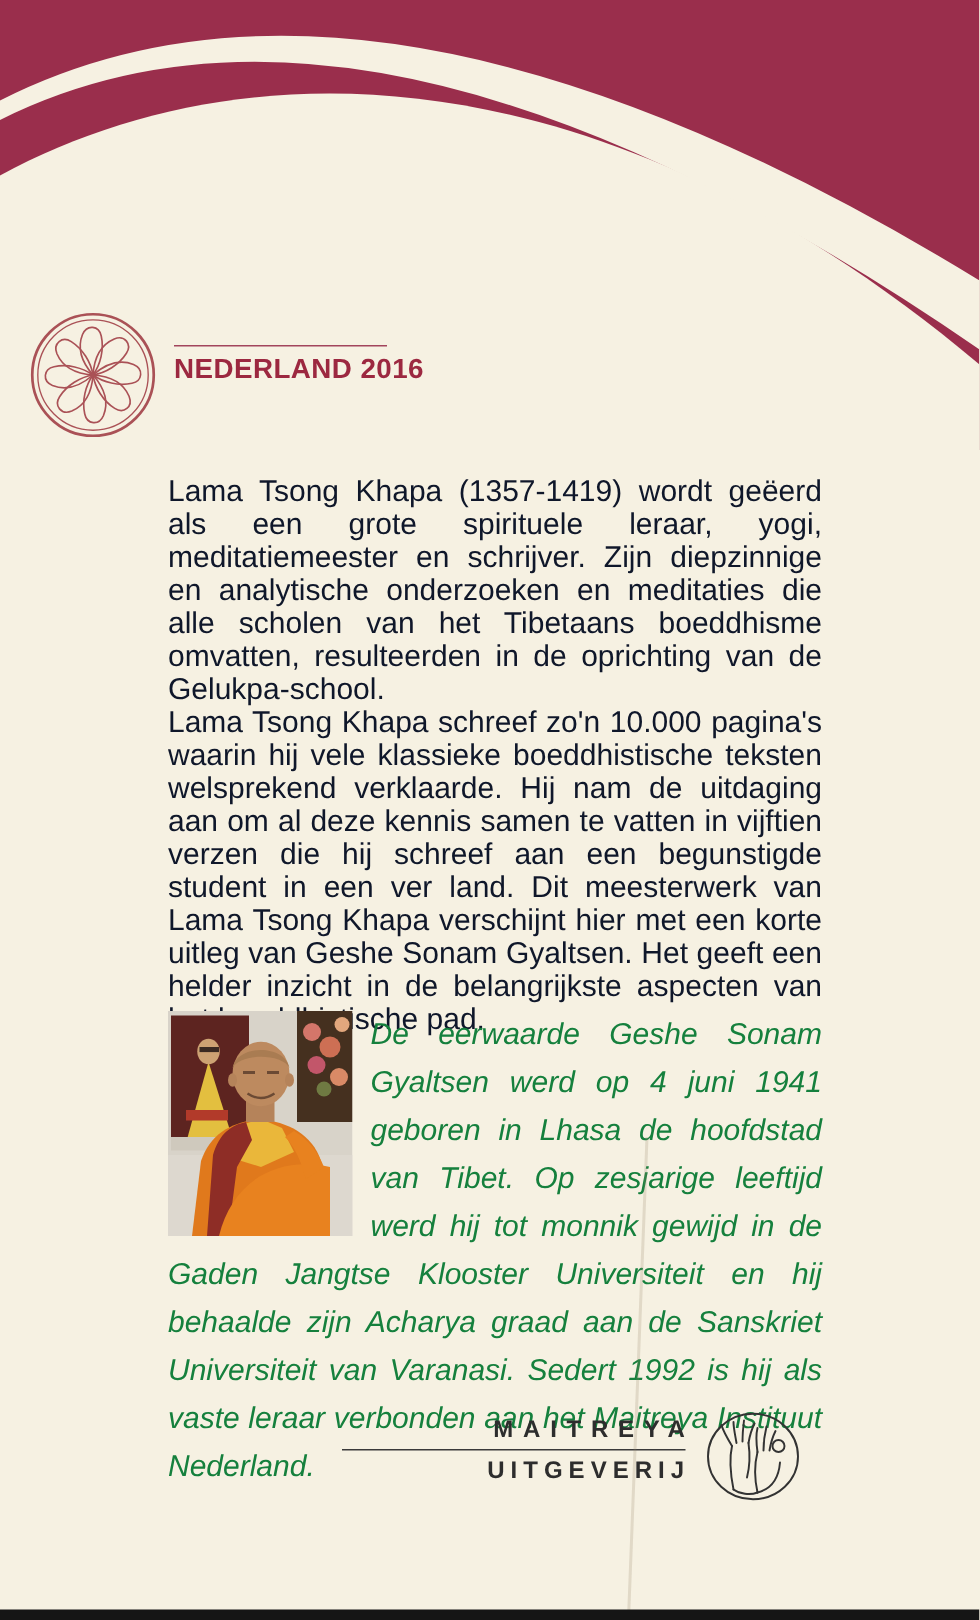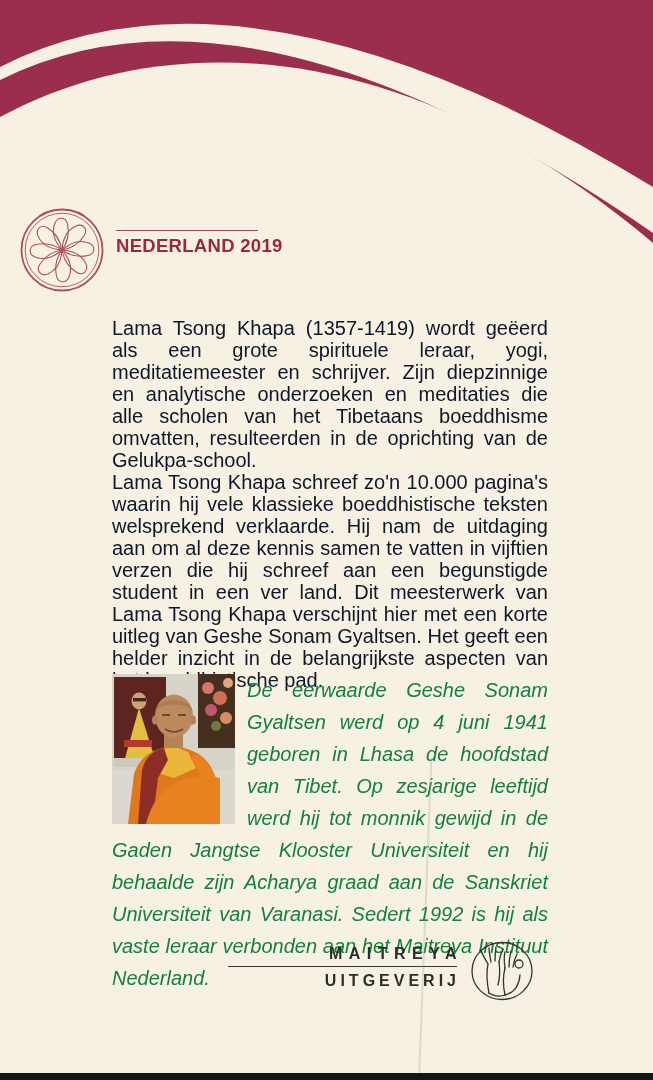--- a/index.html
+++ b/index.html
@@ -67,21 +67,21 @@
         <use href="#petal" transform="rotate(180 42 42)"></use>
         <use href="#petal" transform="rotate(225 42 42)"></use>
         <use href="#petal" transform="rotate(270 42 42)"></use>
         <use href="#petal" transform="rotate(315 42 42)"></use>
       </g>
     </g>
   </svg>
 
   <div class="brand">
     <div class="rule"></div>
-    <div class="l2">NEDERLAND 2019</div>
+    <div class="l2">NEDERLAND 2016</div>
   </div>
 
   <div class="blurb">
     <p>Lama Tsong Khapa (1357-1419) wordt geëerd als een grote spirituele leraar, yogi, meditatiemeester en schrijver. Zijn diepzinnige en analytische onderzoeken en meditaties die alle scholen van het Tibetaans boeddhisme omvatten, resulteerden in de oprichting van de Gelukpa-school.</p>
     <p>Lama Tsong Khapa schreef zo'n 10.000 pagina's waarin hij vele klassieke boeddhistische teksten welsprekend verklaarde. Hij nam de uitdaging aan om al deze kennis samen te vatten in vijftien verzen die hij schreef aan een begunstigde student in een ver land. Dit meesterwerk van Lama Tsong Khapa verschijnt hier met een korte uitleg van Geshe Sonam Gyaltsen. Het geeft een helder inzicht in de belangrijkste aspecten van het boeddhistische pad.</p>
   </div>
 
   <div class="bio">
     <svg class="photo" viewBox="0 0 123 150" aria-hidden="true">
 

